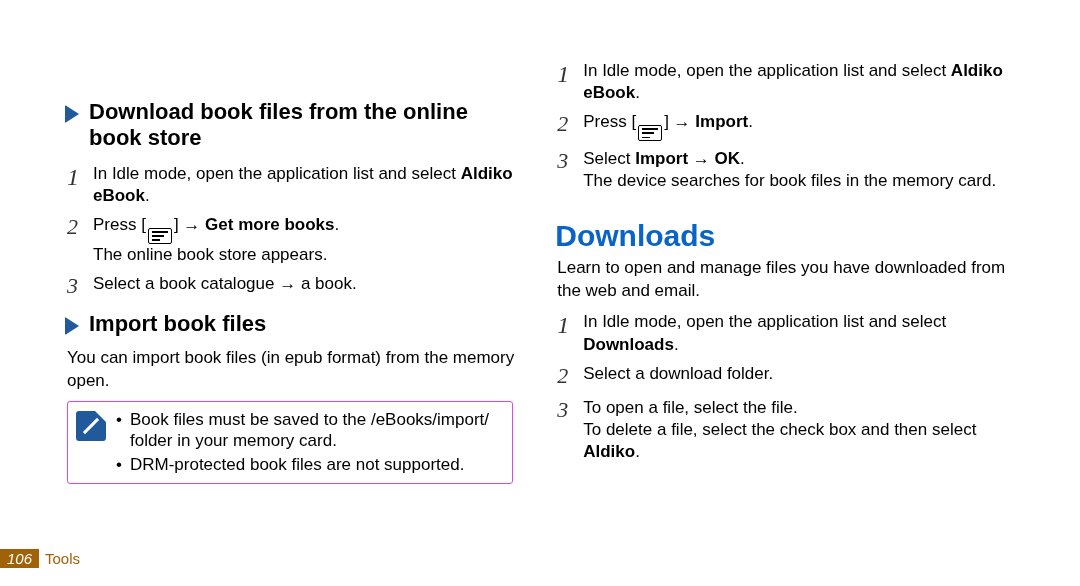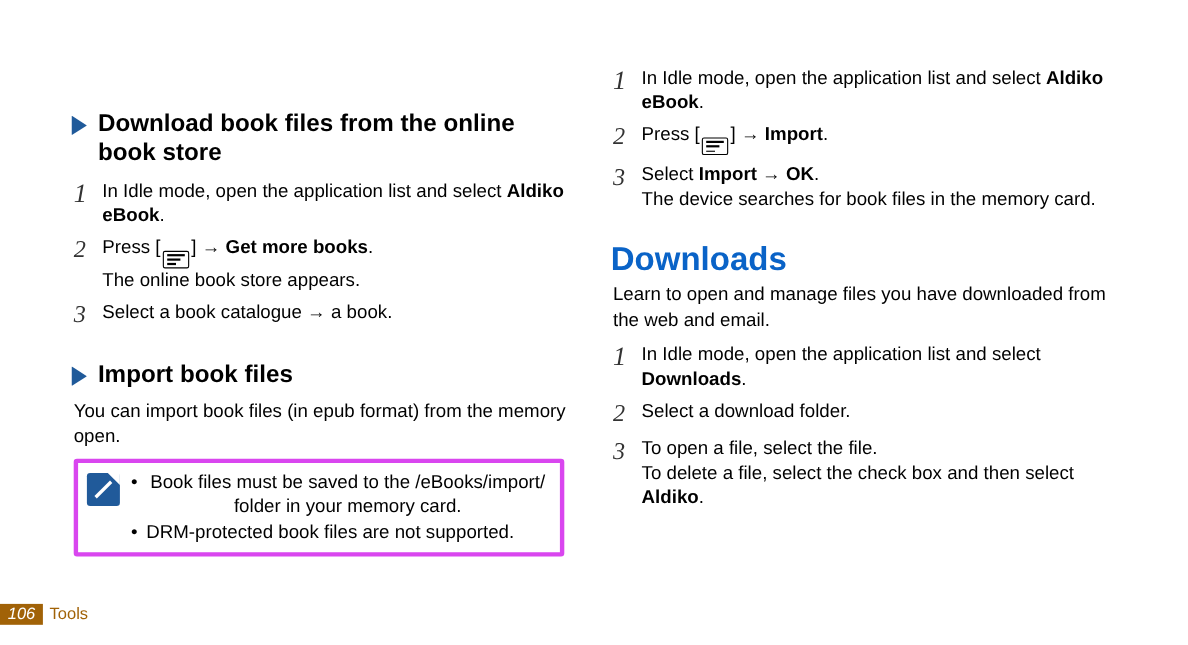--- a/index.html
+++ b/index.html
@@ -74,26 +74,25 @@
   .menu-icon .bar {
     height: 1.8px;
     background: #000;
   }
   .menu-icon .bar.b1 { width: 100%; }
   .menu-icon .bar.b2 { width: 75%; }
   .menu-icon .bar.b3 { width: 50%; }
 
   .notebox {
     display: flex;
-    border: 4px solid #d946ef;
+    border: 1px solid #d946ef;
     border-radius: 3px;
     padding: 1px 10px 6px 8px;
     margin: 8px 2px 4px 2px;
     font-size: 17px;
-    text-align: center;
   }
   .note-icon {
     width: 30px; height: 30px;
     flex-shrink: 0;
     margin: 8px 10px 0 0;
     position: relative;
   }
   .note-icon .box {
     position: absolute;
     inset: 0;
@@ -175,21 +174,21 @@
           </span><span>] → </span><strong>Get more books</strong><span>.</span>
         <div>The online book store appears.</div>
       </span>
     </div>
 
     <div class="step">
       <span class="step-num">3</span>
       <span class="step-body">Select a book catalogue → a book.</span>
     </div>
 
-    <div class="sect-heading" style="margin-top:26px;">
+    <div class="sect-heading" style="margin-top:10px;">
       <span class="chev"></span>
       <span class="htxt">Import book files</span>
     </div>
 
     <p class="para">You can import book files (in epub format) from the memory open.</p>
 
     <div class="notebox">
       <div class="note-icon">
         <div class="box"></div>
           <div class="slash"></div>

